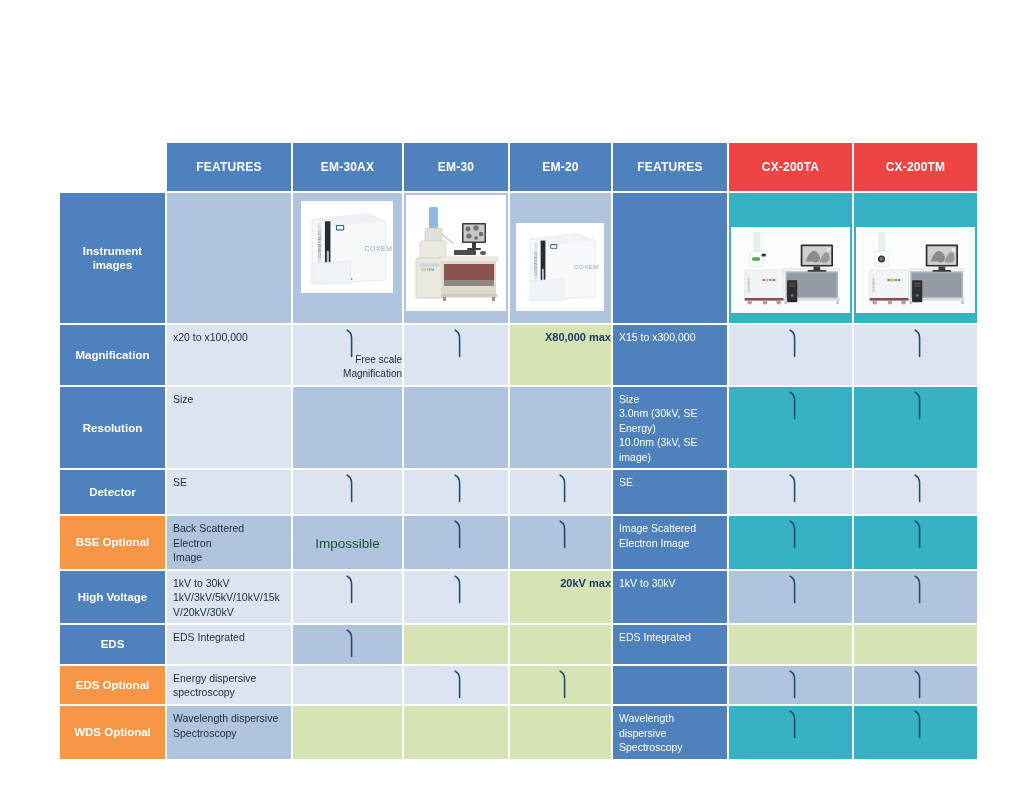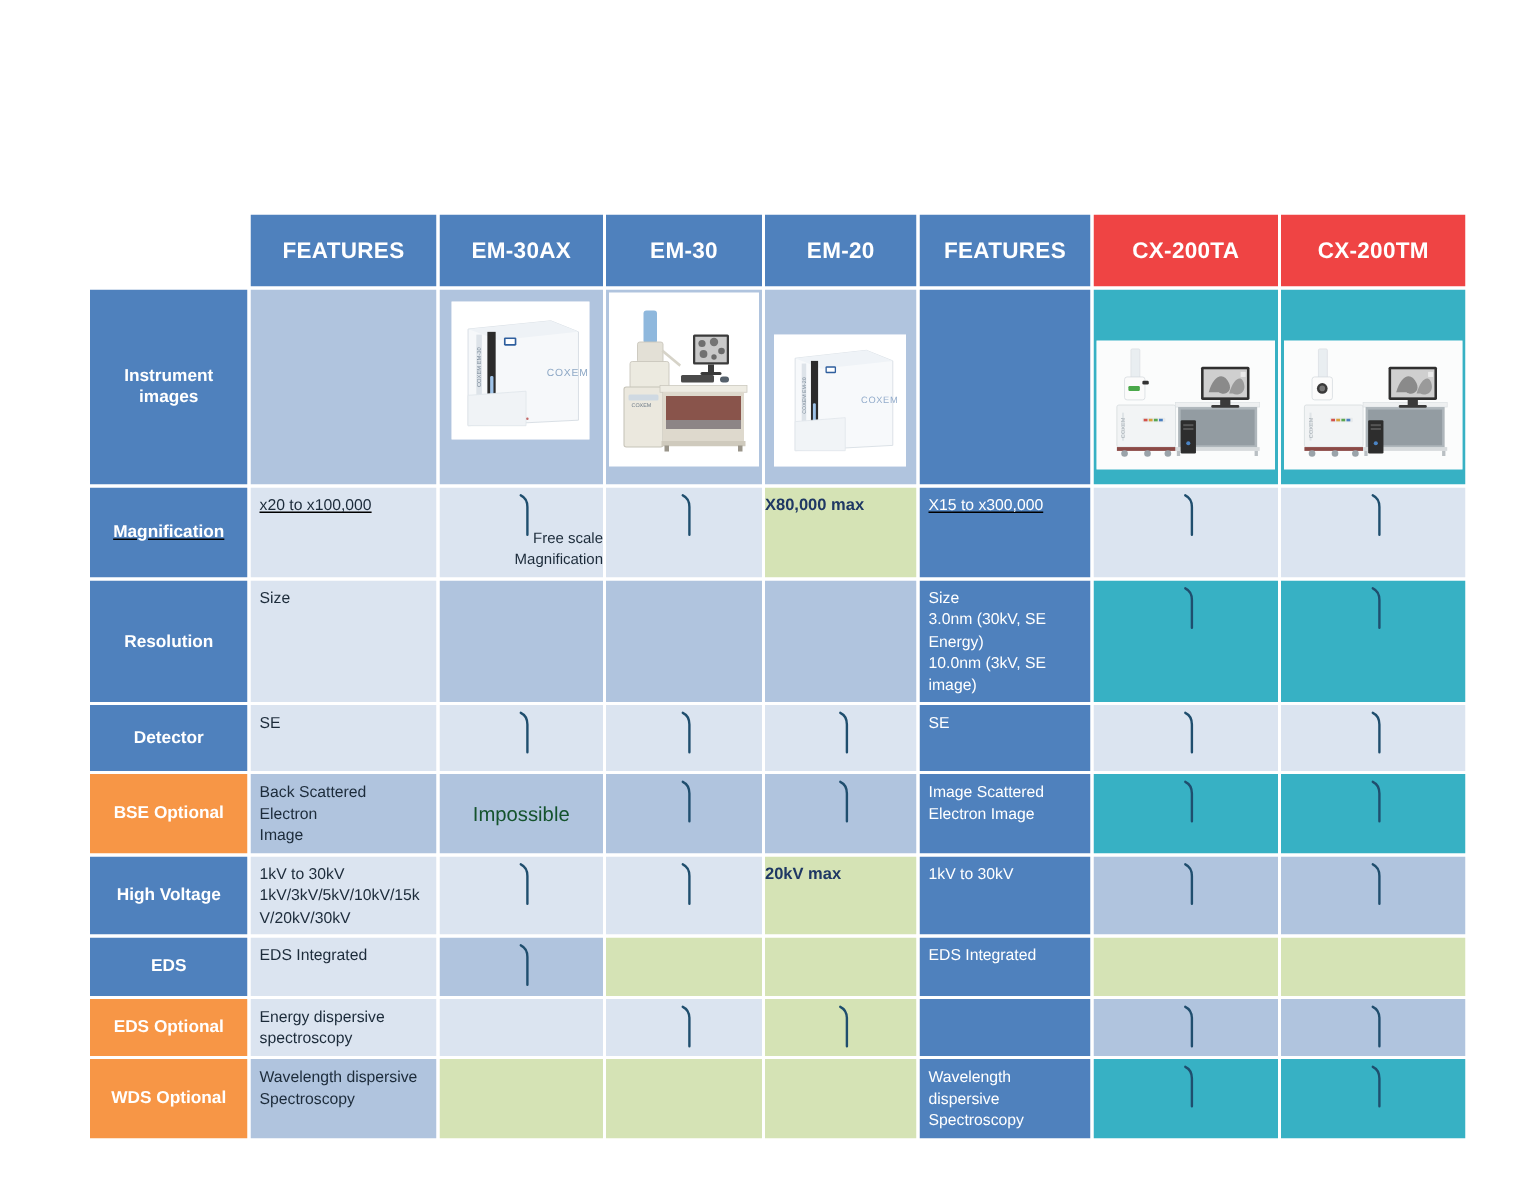--- a/index.html
+++ b/index.html
@@ -28,21 +28,21 @@
   col.c-em20{width:101px;}
   col.c-feat2{width:114px;}
   col.c-cxta{width:123px;}
   col.c-cxtm{width:123px;}
 
   
   tr.hdr td{height:48px;}
   .hd{
     width:100%;height:48px;
     display:flex;align-items:center;justify-content:center;
-    color:#ffffff;font-weight:bold;font-size:15px;letter-spacing:.2px;
+    color:#ffffff;font-weight:bold;font-size:12px;letter-spacing:.2px;
   }
   .hd.blue{background:#4f81bd;}
   .hd.teal{background:#ef4444;}
   .hd.empty{background:#ffffff;}
 
   
   .fill{width:100%;height:100%;box-sizing:border-box;position:relative;}
   .f-blue     {background:#4f81bd;}
   .f-mid      {background:#b0c4de;}
   .f-light    {background:#dbe4f0;}
@@ -64,38 +64,38 @@
   .spectext.onblue{color:#ffffff;}
   .center-note{
     position:absolute;left:0;right:0;bottom:5px;text-align:right;
     font-size:10px;line-height:1.35;color:#1c2b3a;
   }
   .impossible{
     position:absolute;left:0;right:0;top:50%;transform:translateY(-50%);
     text-align:center;font-size:13.5px;color:#14532d;
   }
   .hilite{
-    position:absolute;left:0;right:0;top:6px;text-align:left;
+    position:absolute;left:0;right:0;top:6px;text-align:right;
     font-size:11px;font-weight:bold;color:#1f3864;
   }
 
   
   .chk{
     position:absolute;top:4px;left:50%;margin-left:-2px;
     width:10px;height:30px;
   }
   .chk svg{display:block;}
 
   
   .photo{position:absolute;background:#ffffff;overflow:hidden;}
   .photo svg{display:block;}
   .imgrow td{height:130px;}
 
   
-  .r-mag td{height:60px;text-decoration:underline;}
+  .r-mag td{height:60px;}
   .r-res td{height:46px;}
   .r-det td{height:44px;}
   .r-bse td{height:42px;}
   .r-hv  td{height:48px;}
   .r-eds td{height:18px;}
   .r-edso td{height:30px;}
   .r-wds td{height:46px;}
 </style>
 </head>
 <body>

